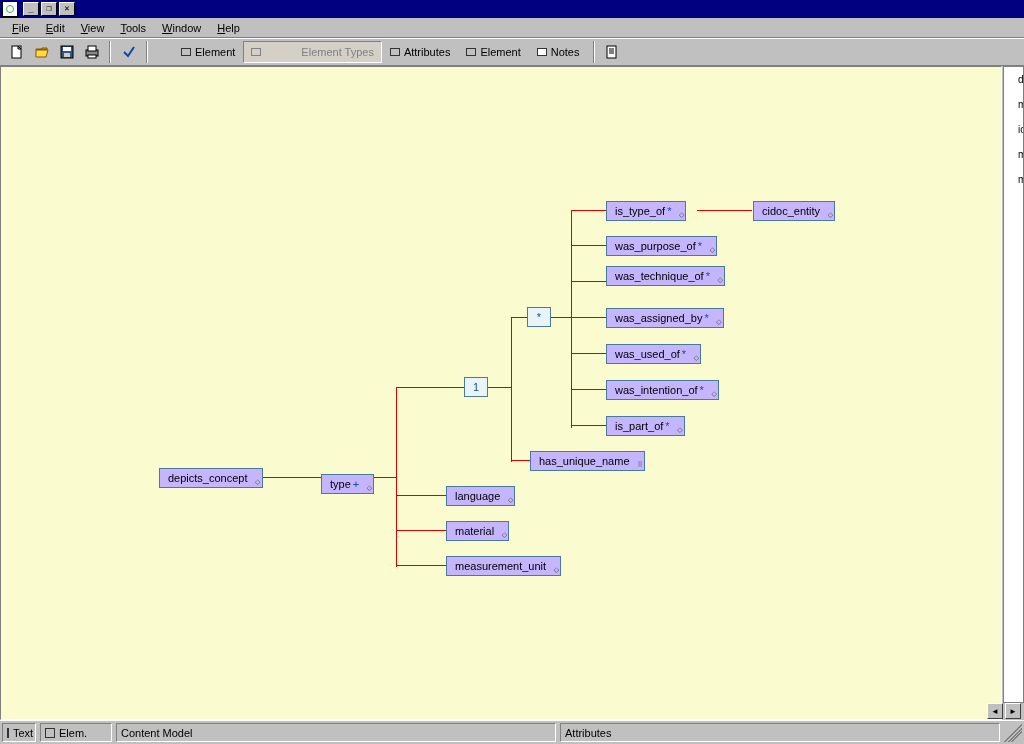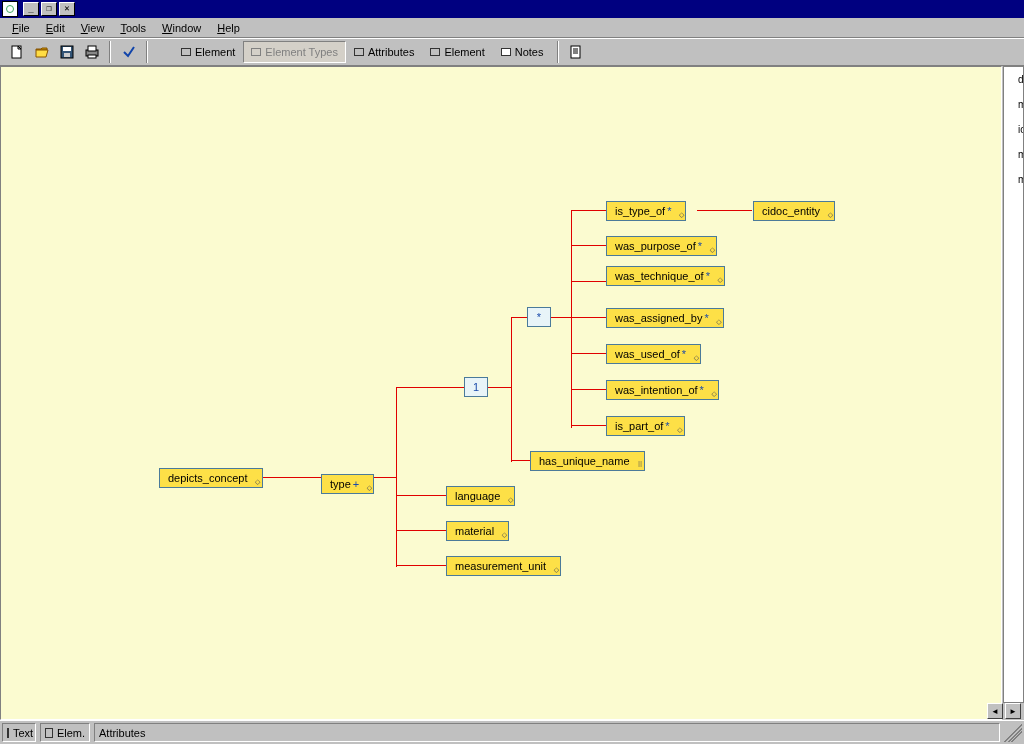--- a/index.html
+++ b/index.html
@@ -17,37 +17,37 @@
   .menubar { background: #c0c0c0; height: 20px; display: flex; align-items: center; padding: 0 4px; border-bottom:1px solid #808080;}
   .menubar .menu-item { padding: 2px 8px; }
   .menubar .menu-item u { text-decoration: underline; }
   
   
   .toolbar { background: #c0c0c0; height: 28px; display: flex; align-items: center; border-top:1px solid #fff; border-bottom:1px solid #808080; padding: 0 4px;}
   .tool-sep { width: 2px; height: 22px; border-left:1px solid #808080; border-right:1px solid #fff; margin: 0 5px; }
   .tool-btn { width: 23px; height: 22px; display:flex; align-items:center; justify-content:center; margin: 0 1px;}
   .tool-label { display:flex; align-items:center; padding: 0 8px; height:22px;}
   .tool-label .ico { width: 10px; height: 8px; border:1px solid #333; margin-right:4px; display:inline-block; }
-  .tool-label.pressed { border:1px solid #808080; border-right-color:#fff; border-bottom-color:#fff; background:#d4d0c8; padding:0 7px;}
+  .tool-label.pressed { border:1px solid #808080; border-right-color:#fff; border-bottom-color:#fff; background:#d4d0c8; padding:0 7px;gap:36px;}
   .tool-label.disabled { color: #808080; }
   .tool-label.disabled .ico{border-color:#808080;}
   
   svg.ico16{width:16px;height:16px;}
   
   
   .canvas-wrap { position:absolute; top:66px; left:0; width:1002px; height:654px; background:#fbfbd0; border:1px solid #808080; border-right-color:#fff; border-bottom-color:#fff; }
   .canvas { position:relative; width:100%; height:100%; }
   
   
   .side-panel { position:absolute; top:66px; left:1003px; width:21px; height:637px; background:#fff; border:1px solid #808080; overflow:hidden;}
   .side-panel div{ white-space:nowrap; padding:7px 2px; font-size:10px;margin-left:12px;}
   .scroll-btn{position:absolute; width:16px; height:16px; background:#c0c0c0; border:1px solid #fff; border-right-color:#404040;border-bottom-color:#404040; display:flex;align-items:center;justify-content:center;font-size:8px;}
   
   
-  .node { position:absolute; background:#fde047; border:1px solid #4a7a9a; padding:3px 14px 3px 8px; color:#000; white-space:nowrap;}
+  .node { position:absolute; background:#c4b5fd; border:1px solid #4a7a9a; padding:3px 14px 3px 8px; color:#000; white-space:nowrap;}
   .node .card { color:#1a4aaa; font-weight:normal; margin-left:2px;}
   .node .handle{ position:absolute; right:2px; bottom:1px; font-size:7px; color:#555; letter-spacing:-1px;}
   .opbox { position:absolute; background:#e8f4f8; border:1px solid #4a7a9a; width:24px; height:20px; text-align:center; line-height:18px; color:#1a4aaa;}
   
   
   .hline{position:absolute;height:1px;background:#e00000;}
   .vline{position:absolute;width:1px;background:#e00000;}
   
   
   .status { position:absolute; left:0; bottom:0; width:1024px; height:24px; background:#c0c0c0; display:flex; border-top:1px solid #fff;}
@@ -202,21 +202,24 @@
   <div>ma</div>
 </div>
 <div class="scroll-btn" style="left:987px;top:703px">◄</div>
 <div class="scroll-btn" style="left:1005px;top:703px">►</div>
 
 <div class="status">
   <div class="cell" style="width:34px">
       <span class="ico"></span>
       <span>Text</span>
     </div>
-  <div class="cell" style="width:50px">
+  <div class="cell" style="width:72px">
       <span class="ico"></span>
       <span>Elem.</span>
+    </div>
+  <div class="cell" style="flex:2">
+      <span>Content Model</span>
     </div>
   <div class="cell" style="flex:2">
       <span>Attributes</span>
     </div>
   <div class="grip"></div>
 </div>
 
 </body></html>

